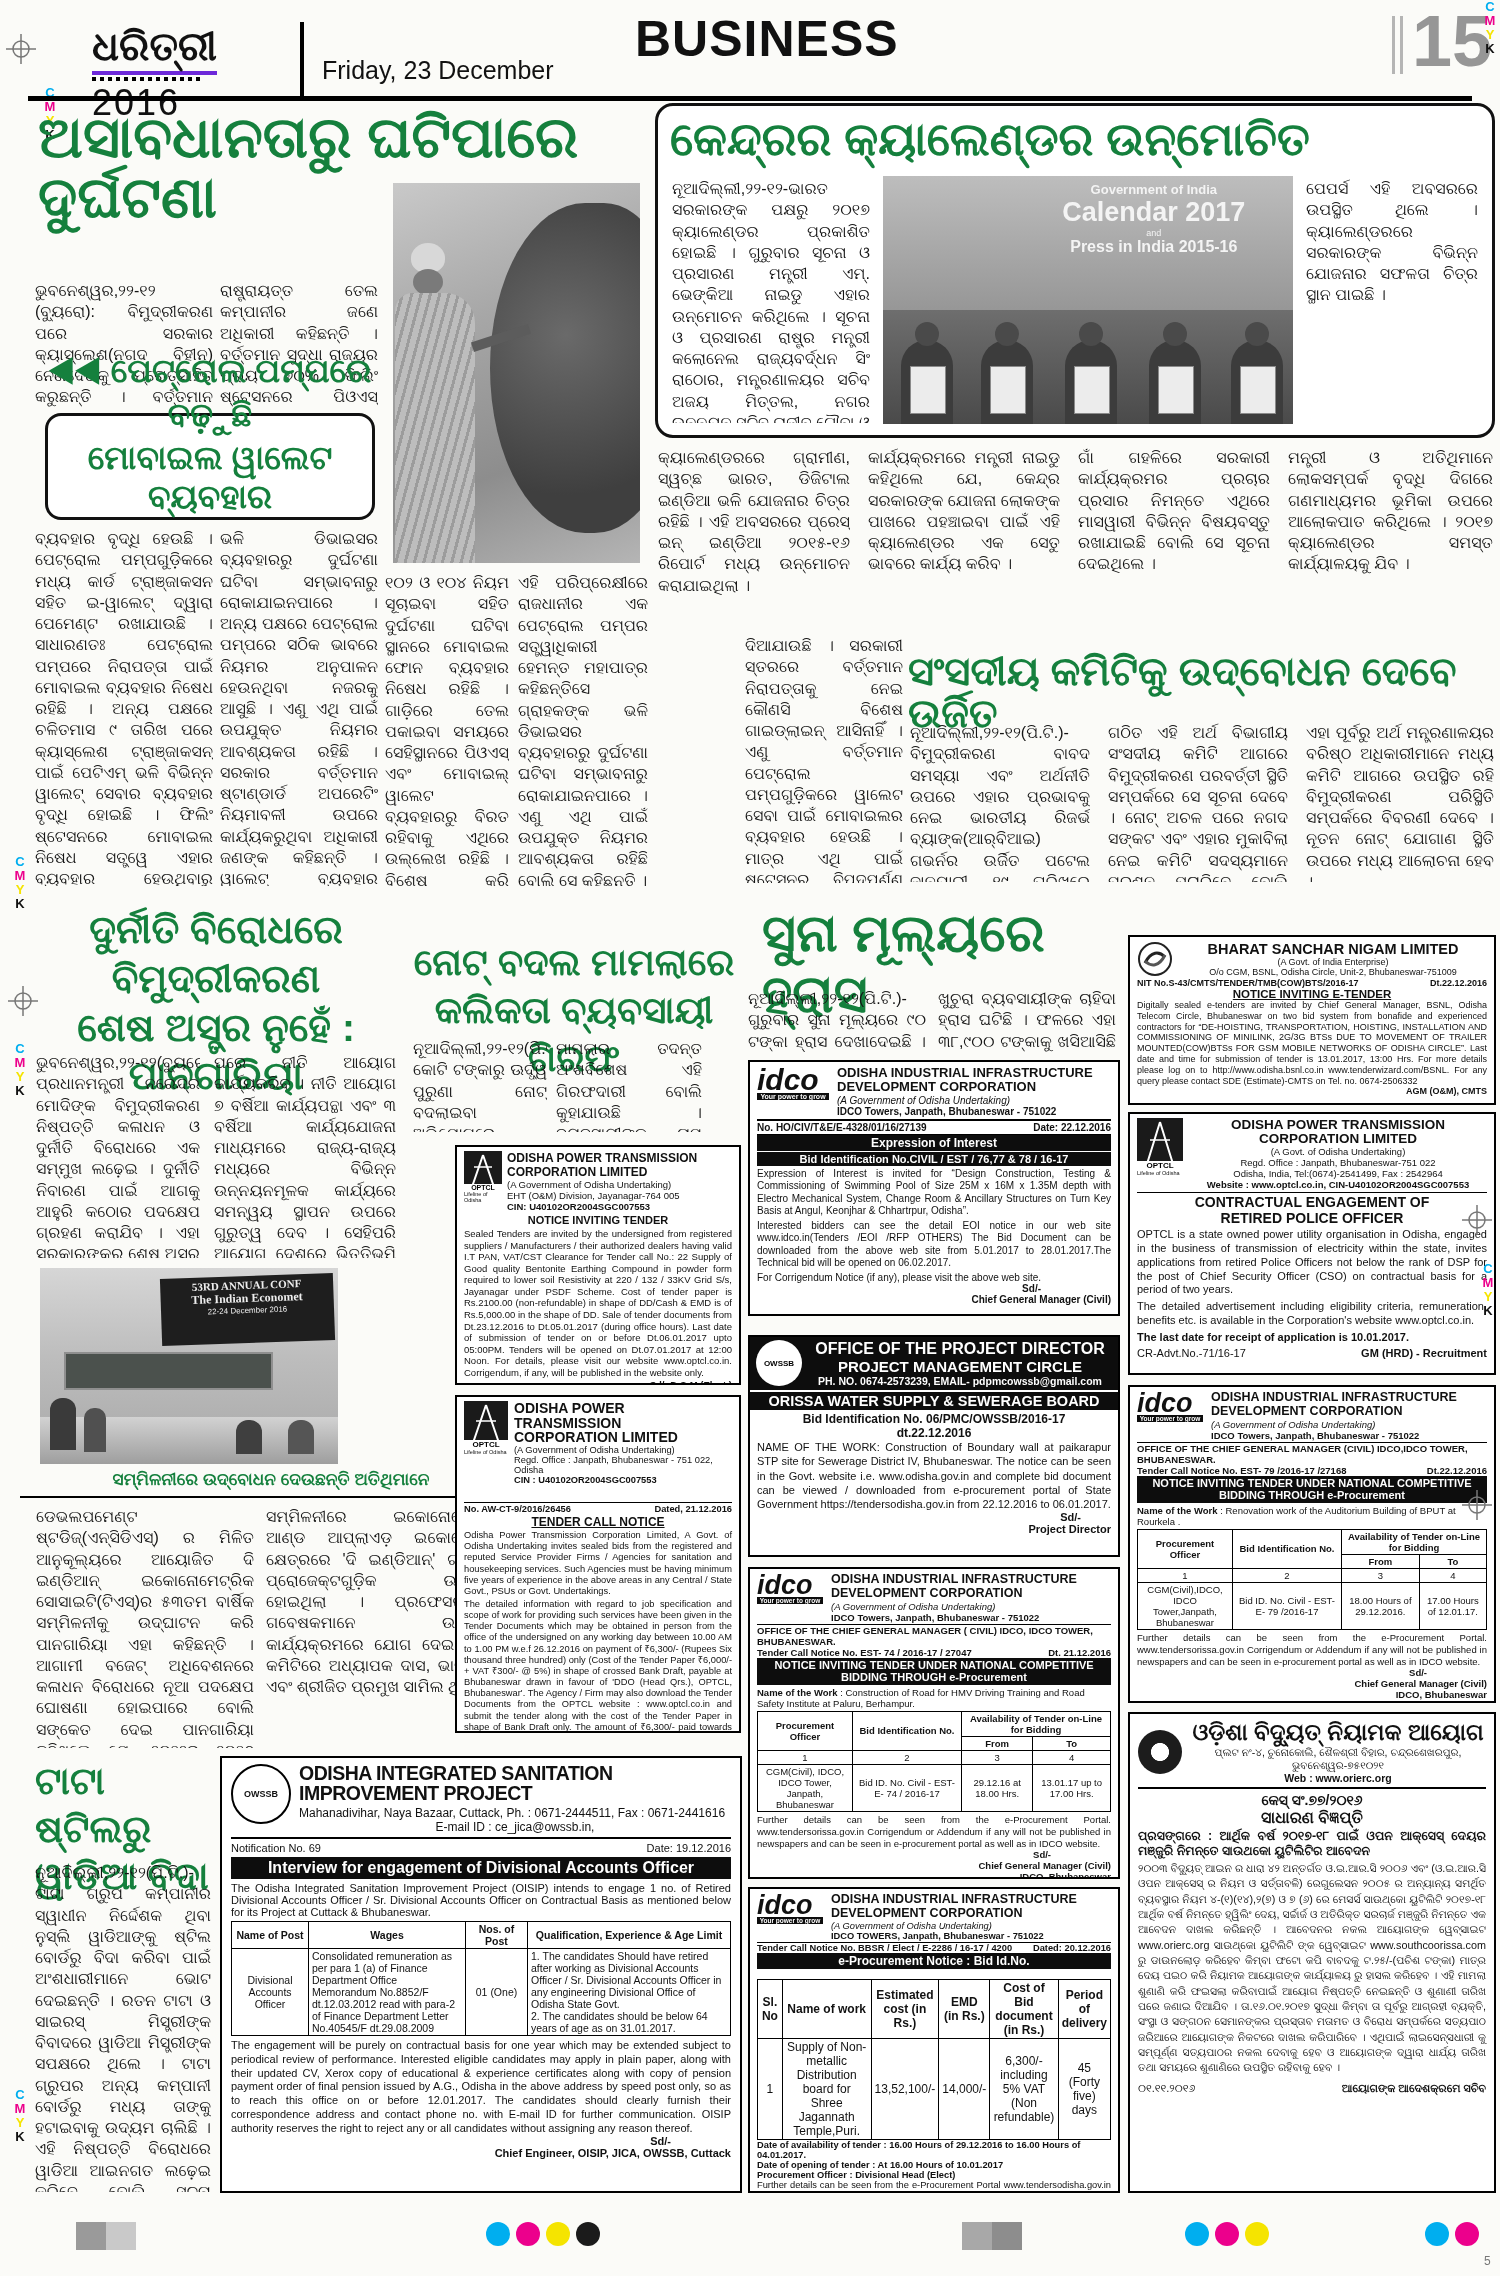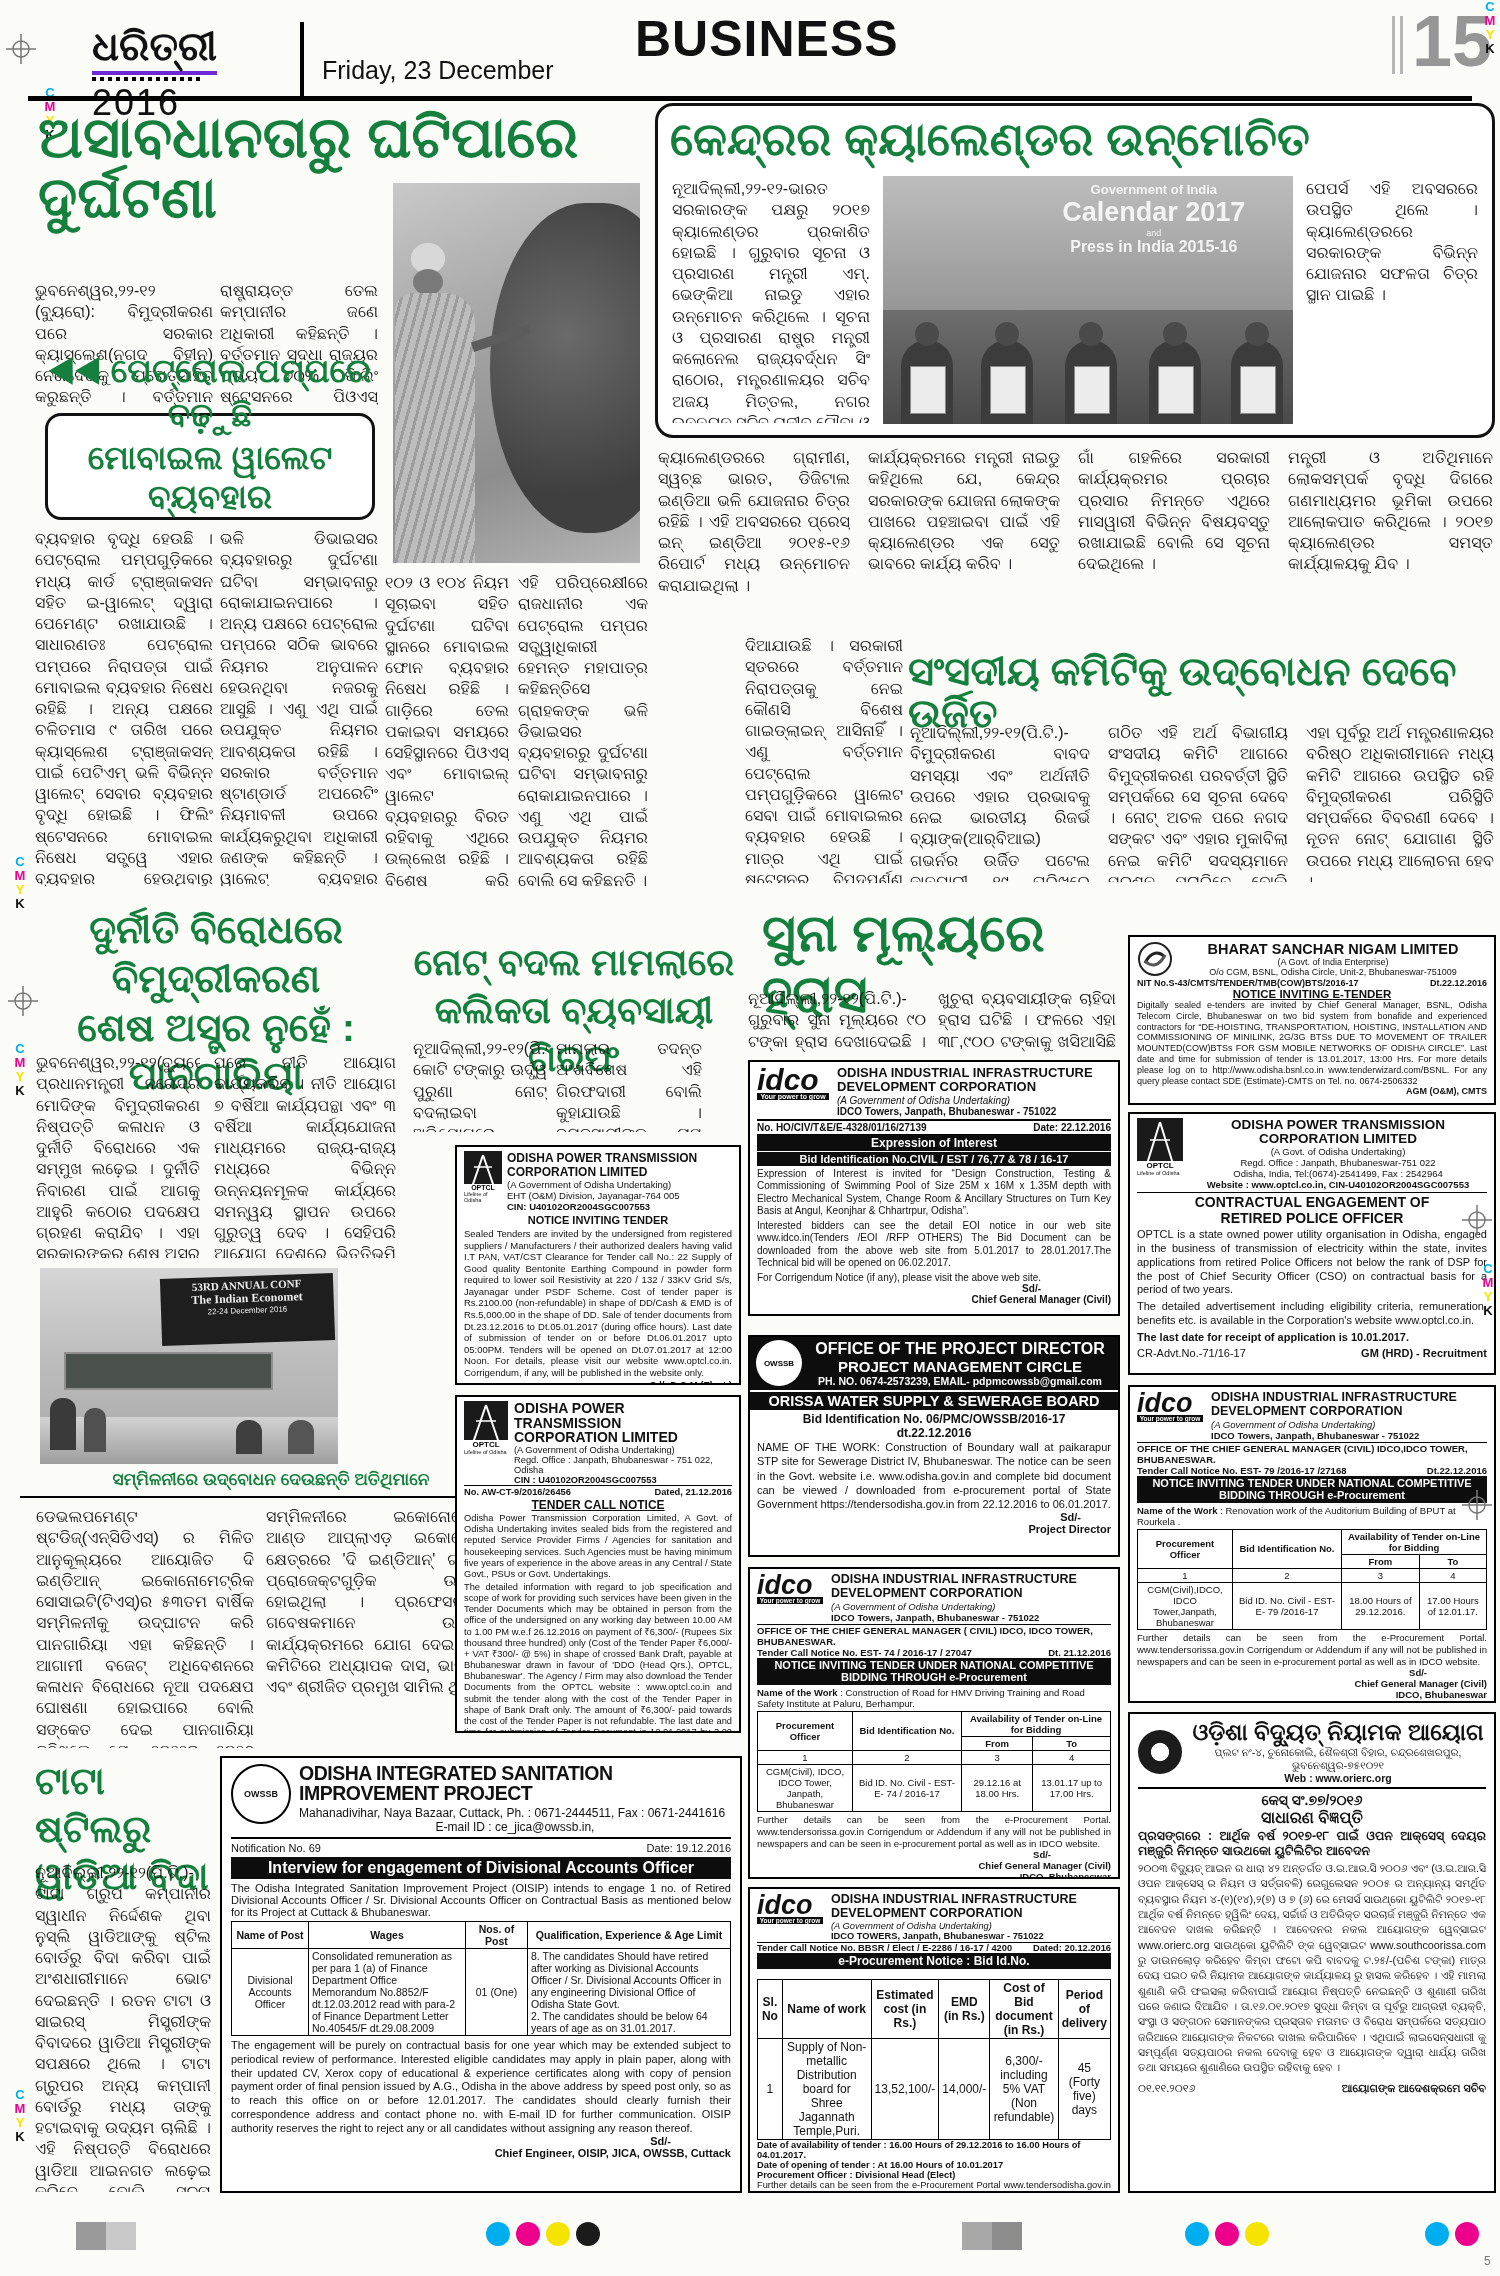--- a/index.html
+++ b/index.html
@@ -224,21 +224,21 @@
     <div>
       <div class="b" style="font-size:14px;line-height:1.05;">
         <div>ODISHA POWER TRANSMISSION</div>
         <div>CORPORATION LIMITED</div>
       </div>
       <div>(A Government of Odisha Undertaking)</div>
       <div>Regd. Office : Janpath, Bhubaneswar - 751 022, Odisha</div>
       <div class="b">CIN : U40102OR2004SGC007553</div>
     </div>
   </div>
-  <div style="display:flex;justify-content:space-between;border-top:1px solid #000;margin-top:0;padding-top:1px;">
+  <div style="display:flex;justify-content:space-between;border-top:1px solid #000;margin-top:17px;padding-top:1px;">
     <span class="b">No. AW-CT-9/2016/26456</span>
     <span class="b">Dated, 21.12.2016</span>
   </div>
   <div class="ctr b" style="font-size:12px;text-decoration:underline;margin:1px 0;">TENDER CALL NOTICE</div>
   <div class="jst" style="line-height:1.2;">Odisha Power Transmission Corporation Limited, A Govt. of Odisha Undertaking invites sealed bids from the registered and reputed Service Provider Firms / Agencies for sanitation and housekeeping services. Such Agencies must be having minimum five years of experience in the above areas in any Central / State Govt., PSUs or Govt. Undertakings.</div>
   <div class="jst" style="line-height:1.2;margin-top:2px;">The detailed information with regard to job specification and scope of work for providing such services have been given in the Tender Documents which may be obtained in person from the office of the undersigned on any working day between 10.00 AM to 1.00 PM w.e.f 26.12.2016 on payment of ₹6,300/- (Rupees Six thousand three hundred) only (Cost of the Tender Paper ₹6,000/- + VAT ₹300/- @ 5%) in shape of crossed Bank Draft, payable at Bhubaneswar drawn in favour of 'DDO (Head Qrs.), OPTCL, Bhubaneswar'. The Agency / Firm may also download the Tender Documents from the OPTCL website : www.optcl.co.in and submit the tender along with the cost of the Tender Paper in shape of Bank Draft only. The amount of ₹6,300/- paid towards the cost of the Tender Paper is not refundable. The last date and time for submission of Tender Document is 12.01.2017 by 3.00 PM.</div>
 
 </div>
 
 <div class="n-box" style="left:220px;top:1756px;width:522px;height:437px;font-size:11px;padding:6px 9px;">
@@ -262,21 +262,21 @@
       <th>Name of Post</th>
       <th>Wages</th>
       <th>Nos. of Post</th>
       <th>Qualification, Experience &amp; Age Limit</th>
     </tr>
     <tr style="vertical-align:top;">
       <td class="ctr" style="width:70px;">Divisional Accounts Officer</td>
       <td style="width:150px;">Consolidated remuneration as per para 1 (a) of Finance Department Office Memorandum No.8852/F dt.12.03.2012 read with para-2 of Finance Department Letter No.40545/F dt.29.08.2009</td>
       <td class="ctr" style="width:55px;">01 (One)</td>
       <td>
-        <div>8. The candidates Should have retired after working as Divisional Accounts Officer / Sr. Divisional Accounts Officer in any engineering Divisional Office of Odisha State Govt.</div>
+        <div>1. The candidates Should have retired after working as Divisional Accounts Officer / Sr. Divisional Accounts Officer in any engineering Divisional Office of Odisha State Govt.</div>
         <div>2. The candidates should be below 64 years of age as on 31.01.2017.</div>
       </td>
     </tr>
   </tbody>
     </table>
   <div class="jst" style="margin-top:3px;line-height:1.25;">The engagement will be purely on contractual basis for one year which may be extended subject to periodical review of performance. Interested eligible candidates may apply in plain paper, along with their updated CV, Xerox copy of educational &amp; experience certificates along with copy of pension payment order of final pension issued by A.G., Odisha in the above address by speed post only, so as to reach this office on or before 12.01.2017. The candidates should clearly furnish their correspondence address and contact phone no. with E-mail ID for further communication. OISIP authority reserves the right to reject any or all candidates without assigning any reason thereof.</div>
   <div class="rt b" style="margin-right:60px;">Sd/-</div>
   <div class="rt b">Chief Engineer, OISIP, JICA, OWSSB, Cuttack</div>
 </div>
 

